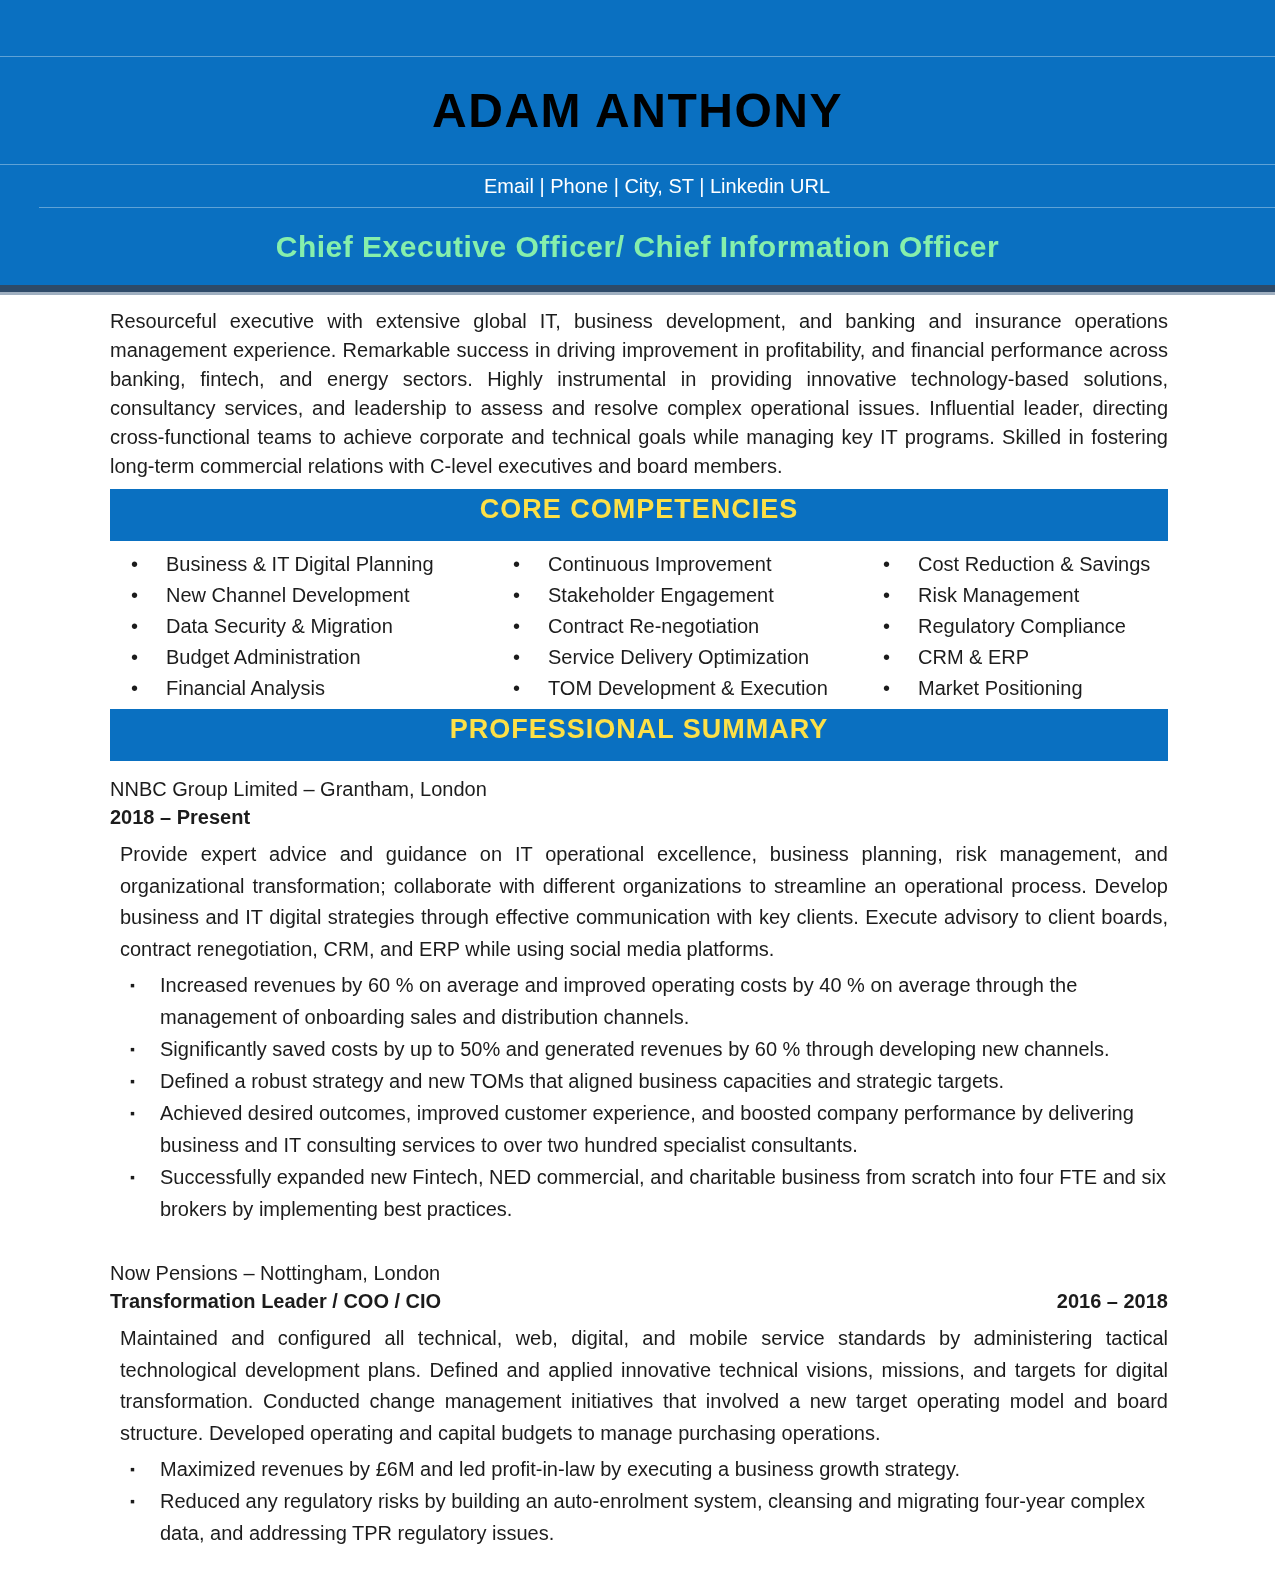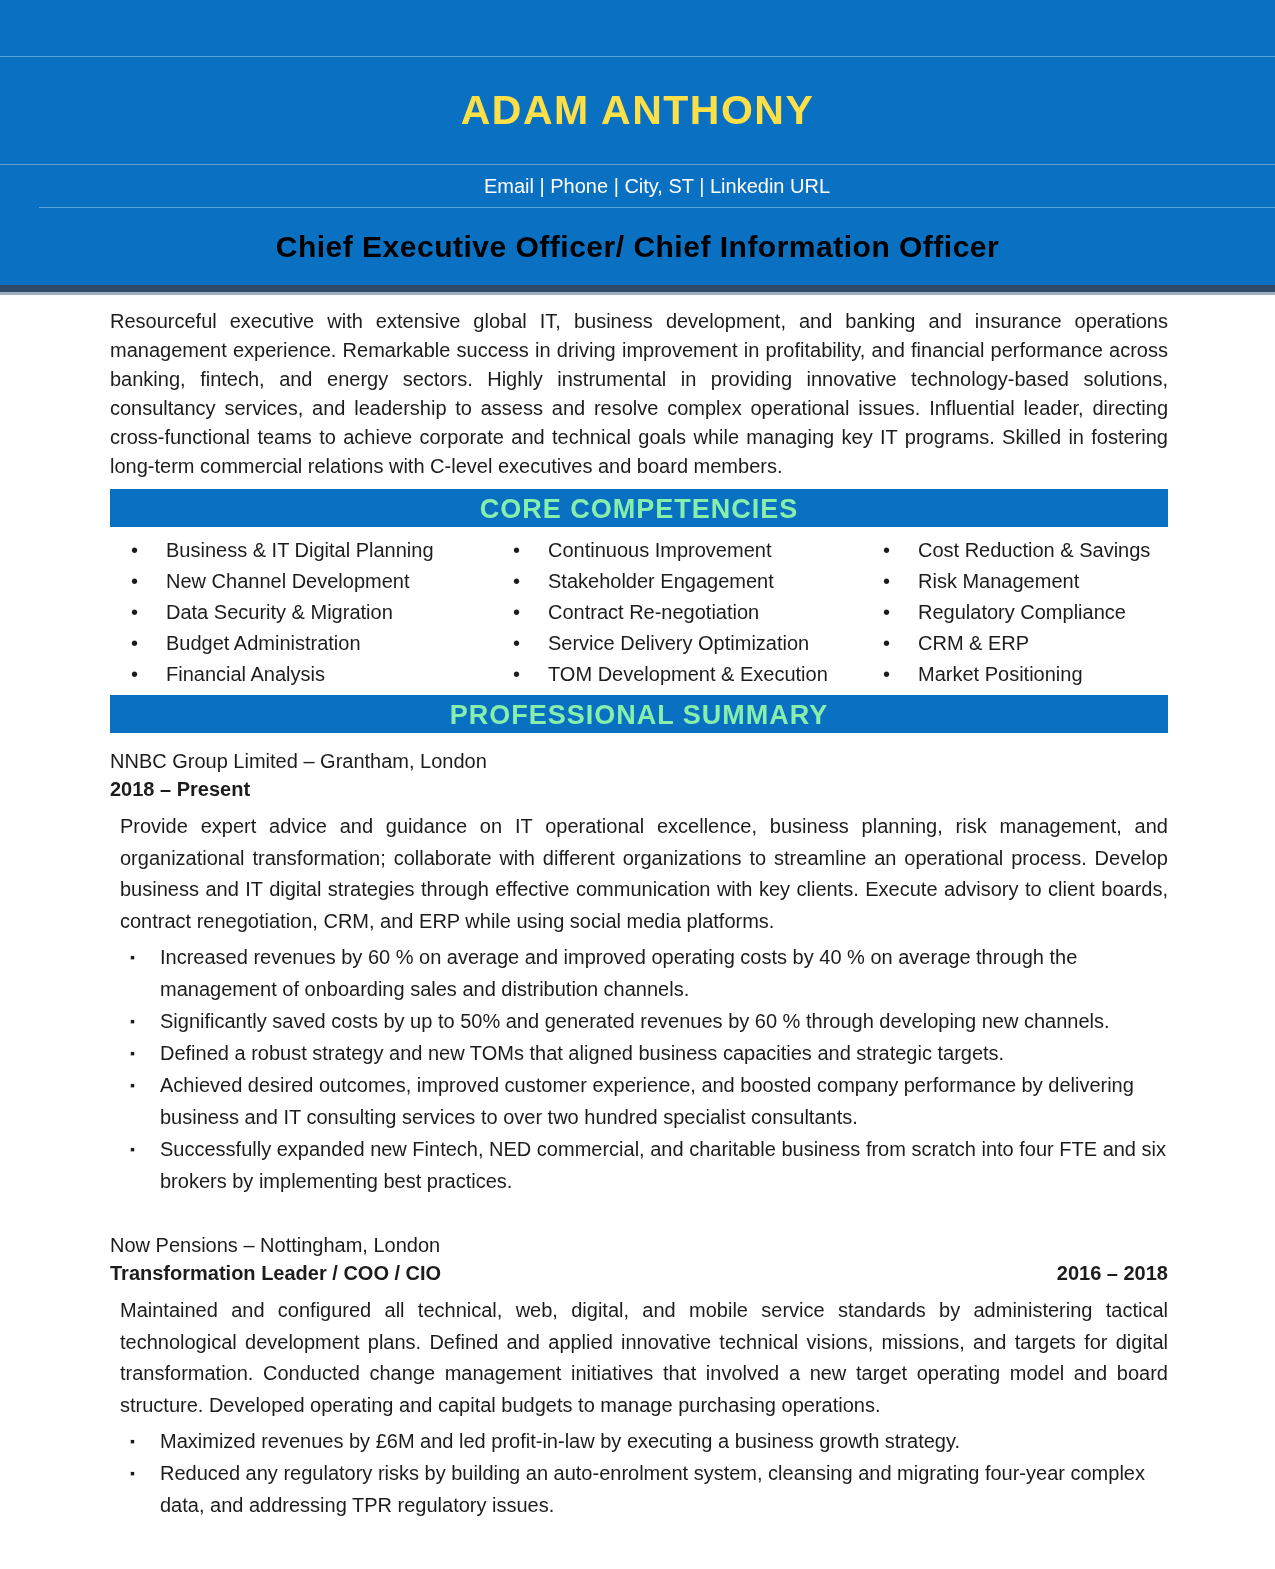--- a/index.html
+++ b/index.html
@@ -7,37 +7,37 @@
     width:1275px;height:1569px;overflow:hidden;background:#ffffff;
     font-family:"Liberation Sans",sans-serif;color:#1c1c1c;
     -webkit-font-smoothing:antialiased;
   }
   
   .header{background:#0a70c1;border-bottom:7px solid #2e4a68;}
   .header-light-line{height:3px;background:#9fafc0;}
   .header-strip{height:56px;border-bottom:1px solid rgba(255,255,255,.35);}
   .header-name{
     height:107px;display:flex;align-items:center;justify-content:center;
-    font-size:41px;font-weight:bold;color:#fde047;letter-spacing:1.5px;
+    font-size:48px;font-weight:bold;color:#000000;letter-spacing:1.5px;
     border-bottom:1px solid rgba(255,255,255,.35);
   }
   .header-contact{
     height:42px;display:flex;align-items:center;justify-content:center;
     font-size:20px;color:#fff;border-bottom:1px solid rgba(255,255,255,.35);margin-left:39px;
   }
   .header-title{
     height:77px;display:flex;align-items:center;justify-content:center;
-    font-size:30px;font-weight:bold;color:#000000;letter-spacing:.5px;
+    font-size:30px;font-weight:bold;color:#86efac;letter-spacing:.5px;
   }
   
   .content{padding:12px 107px 0 110px;}
   .summary{font-size:20px;line-height:29px;text-align:justify;margin:0 0 8px 0;}
   .banner{
-    background:#0a70c1;color:#86efac;text-align:center;
-    font-size:27px;font-weight:bold;height:38px;line-height:41px;letter-spacing:1px;
+    background:#0a70c1;color:#fde047;text-align:center;
+    font-size:27px;font-weight:bold;height:52px;line-height:41px;letter-spacing:1px;
   }
   
   .comp-grid{display:flex;padding:7px 0 4px 0;}
   .comp-col{list-style:none;margin:1px;padding:0;}
   .comp-col:nth-child(1){width:380px;}
   .comp-col:nth-child(2){width:368px;}
   .comp-col:nth-child(3){flex:1;}
   .comp-item{position:relative;padding-left:55px;font-size:20px;line-height:31px;}
   .comp-item::before{content:"\2022";position:absolute;left:20px;color:#1c1c1c;}
   

